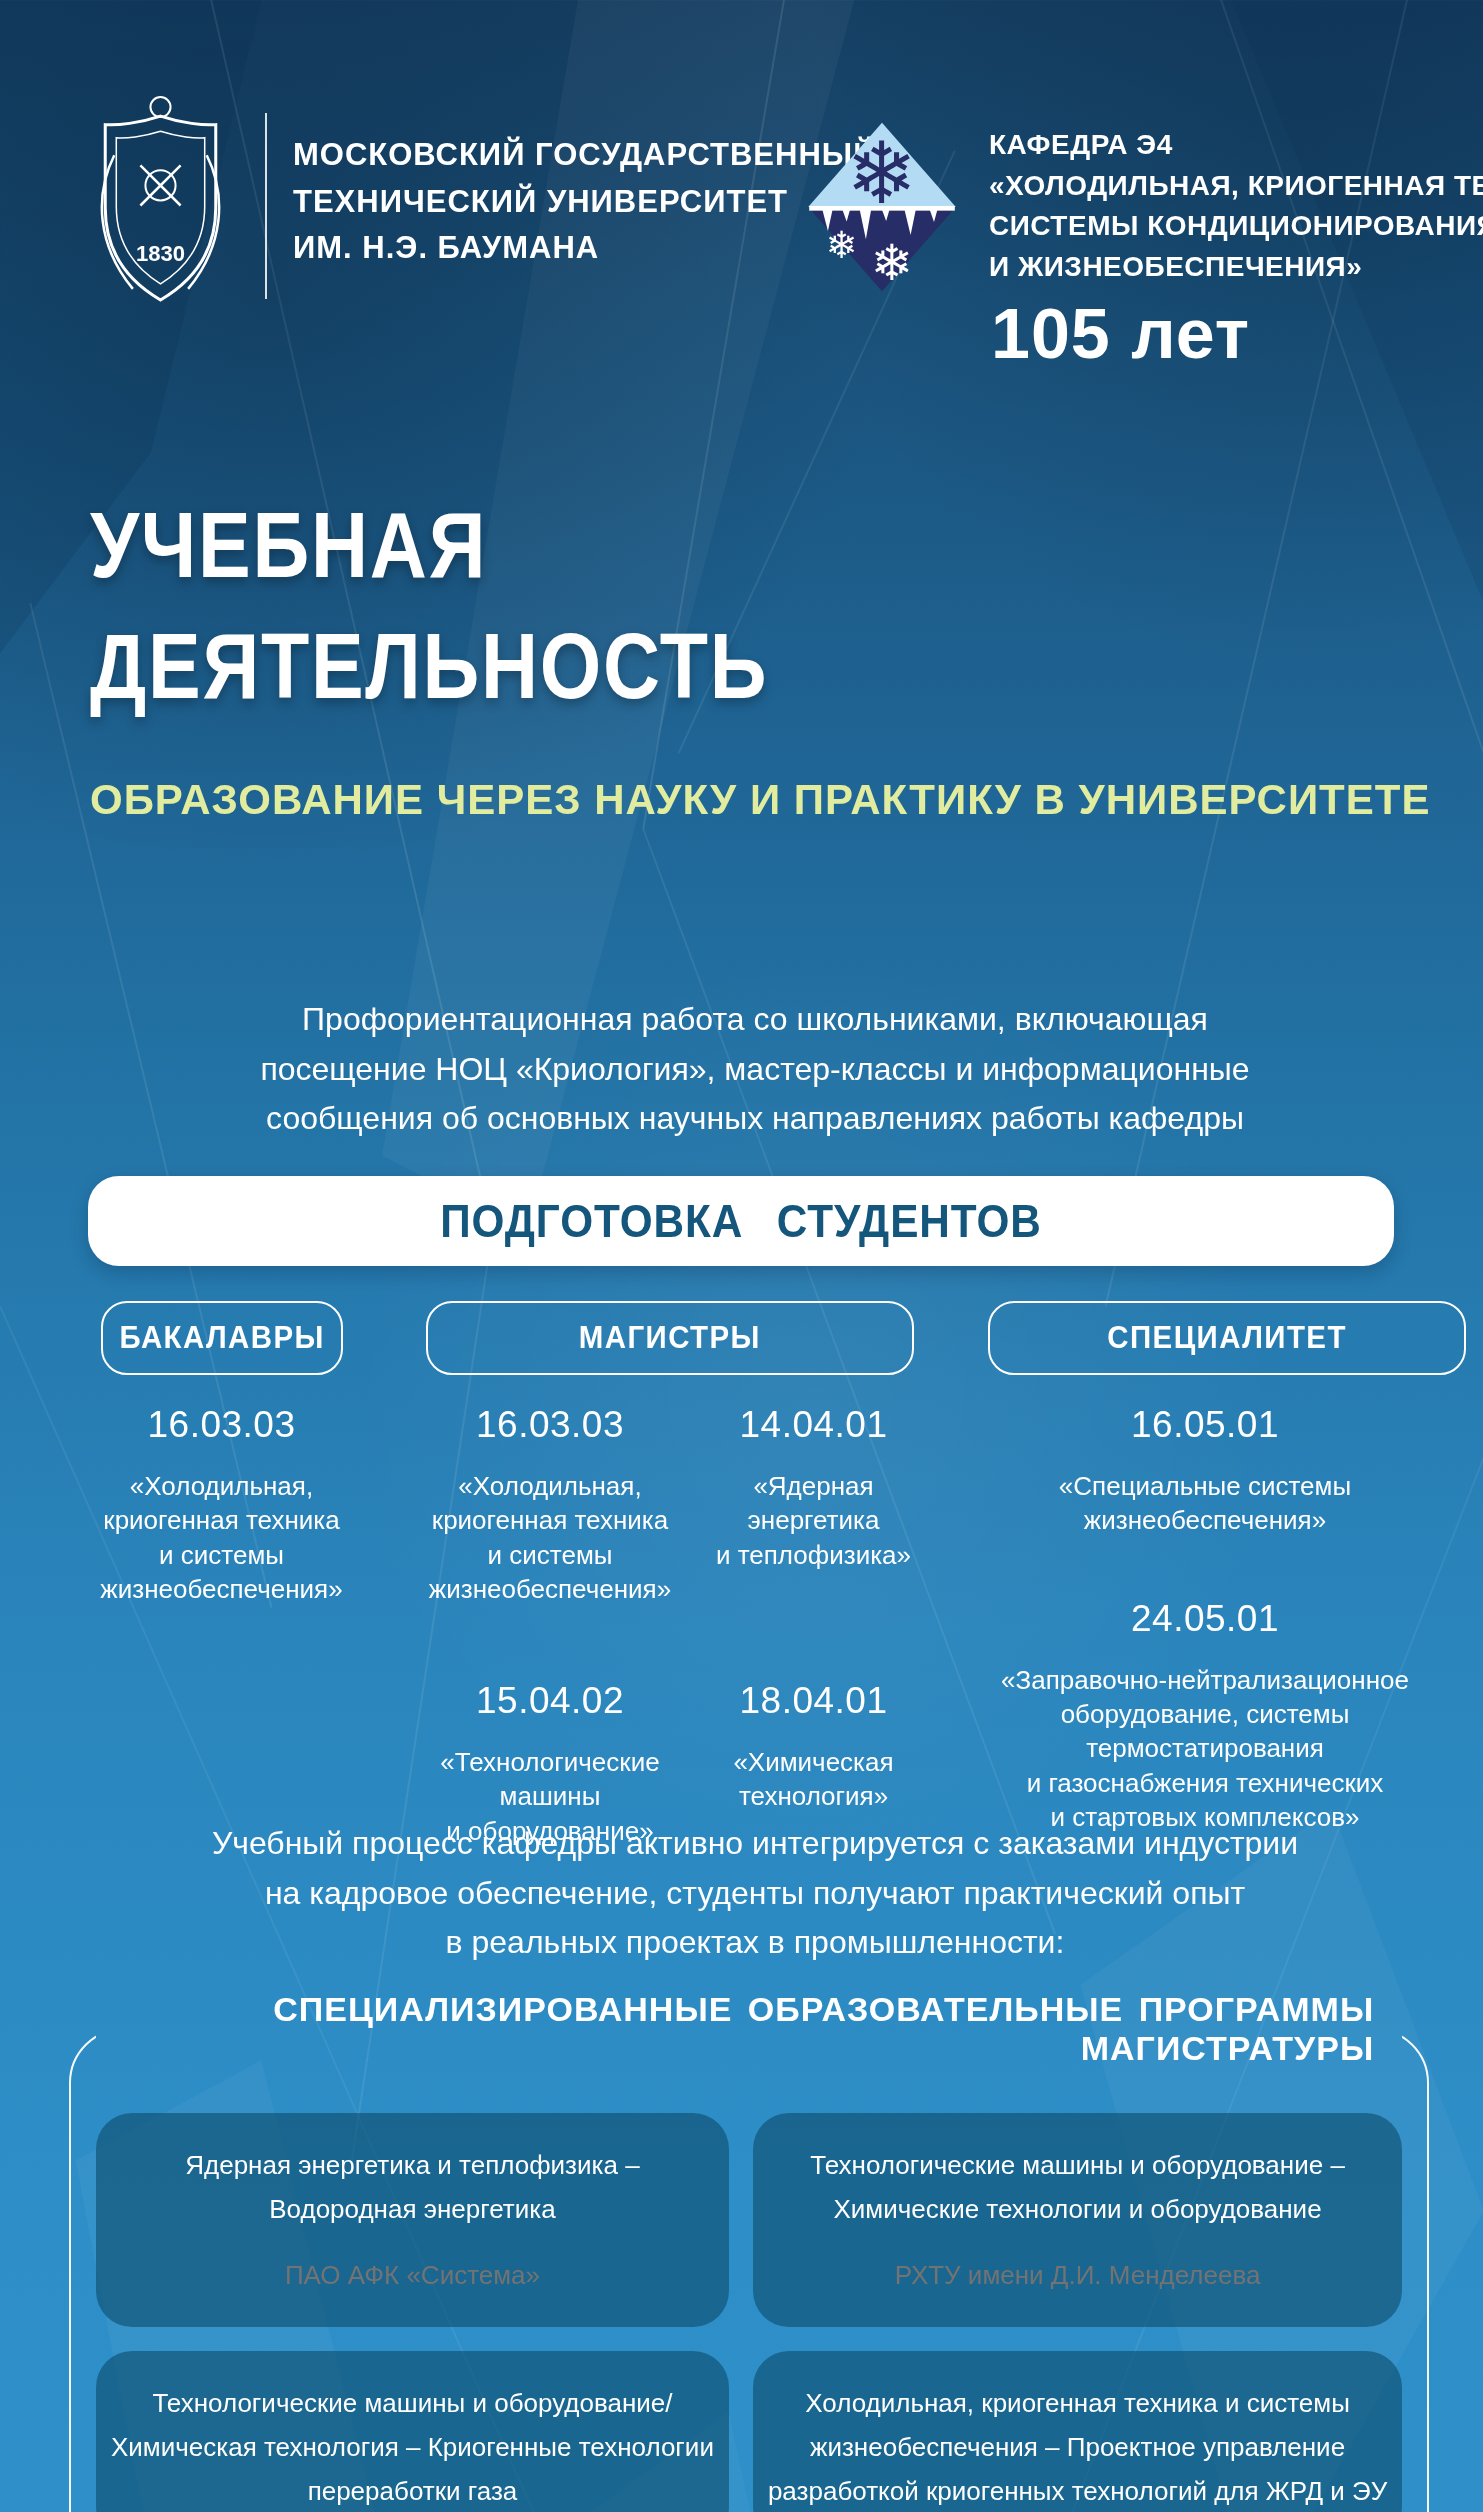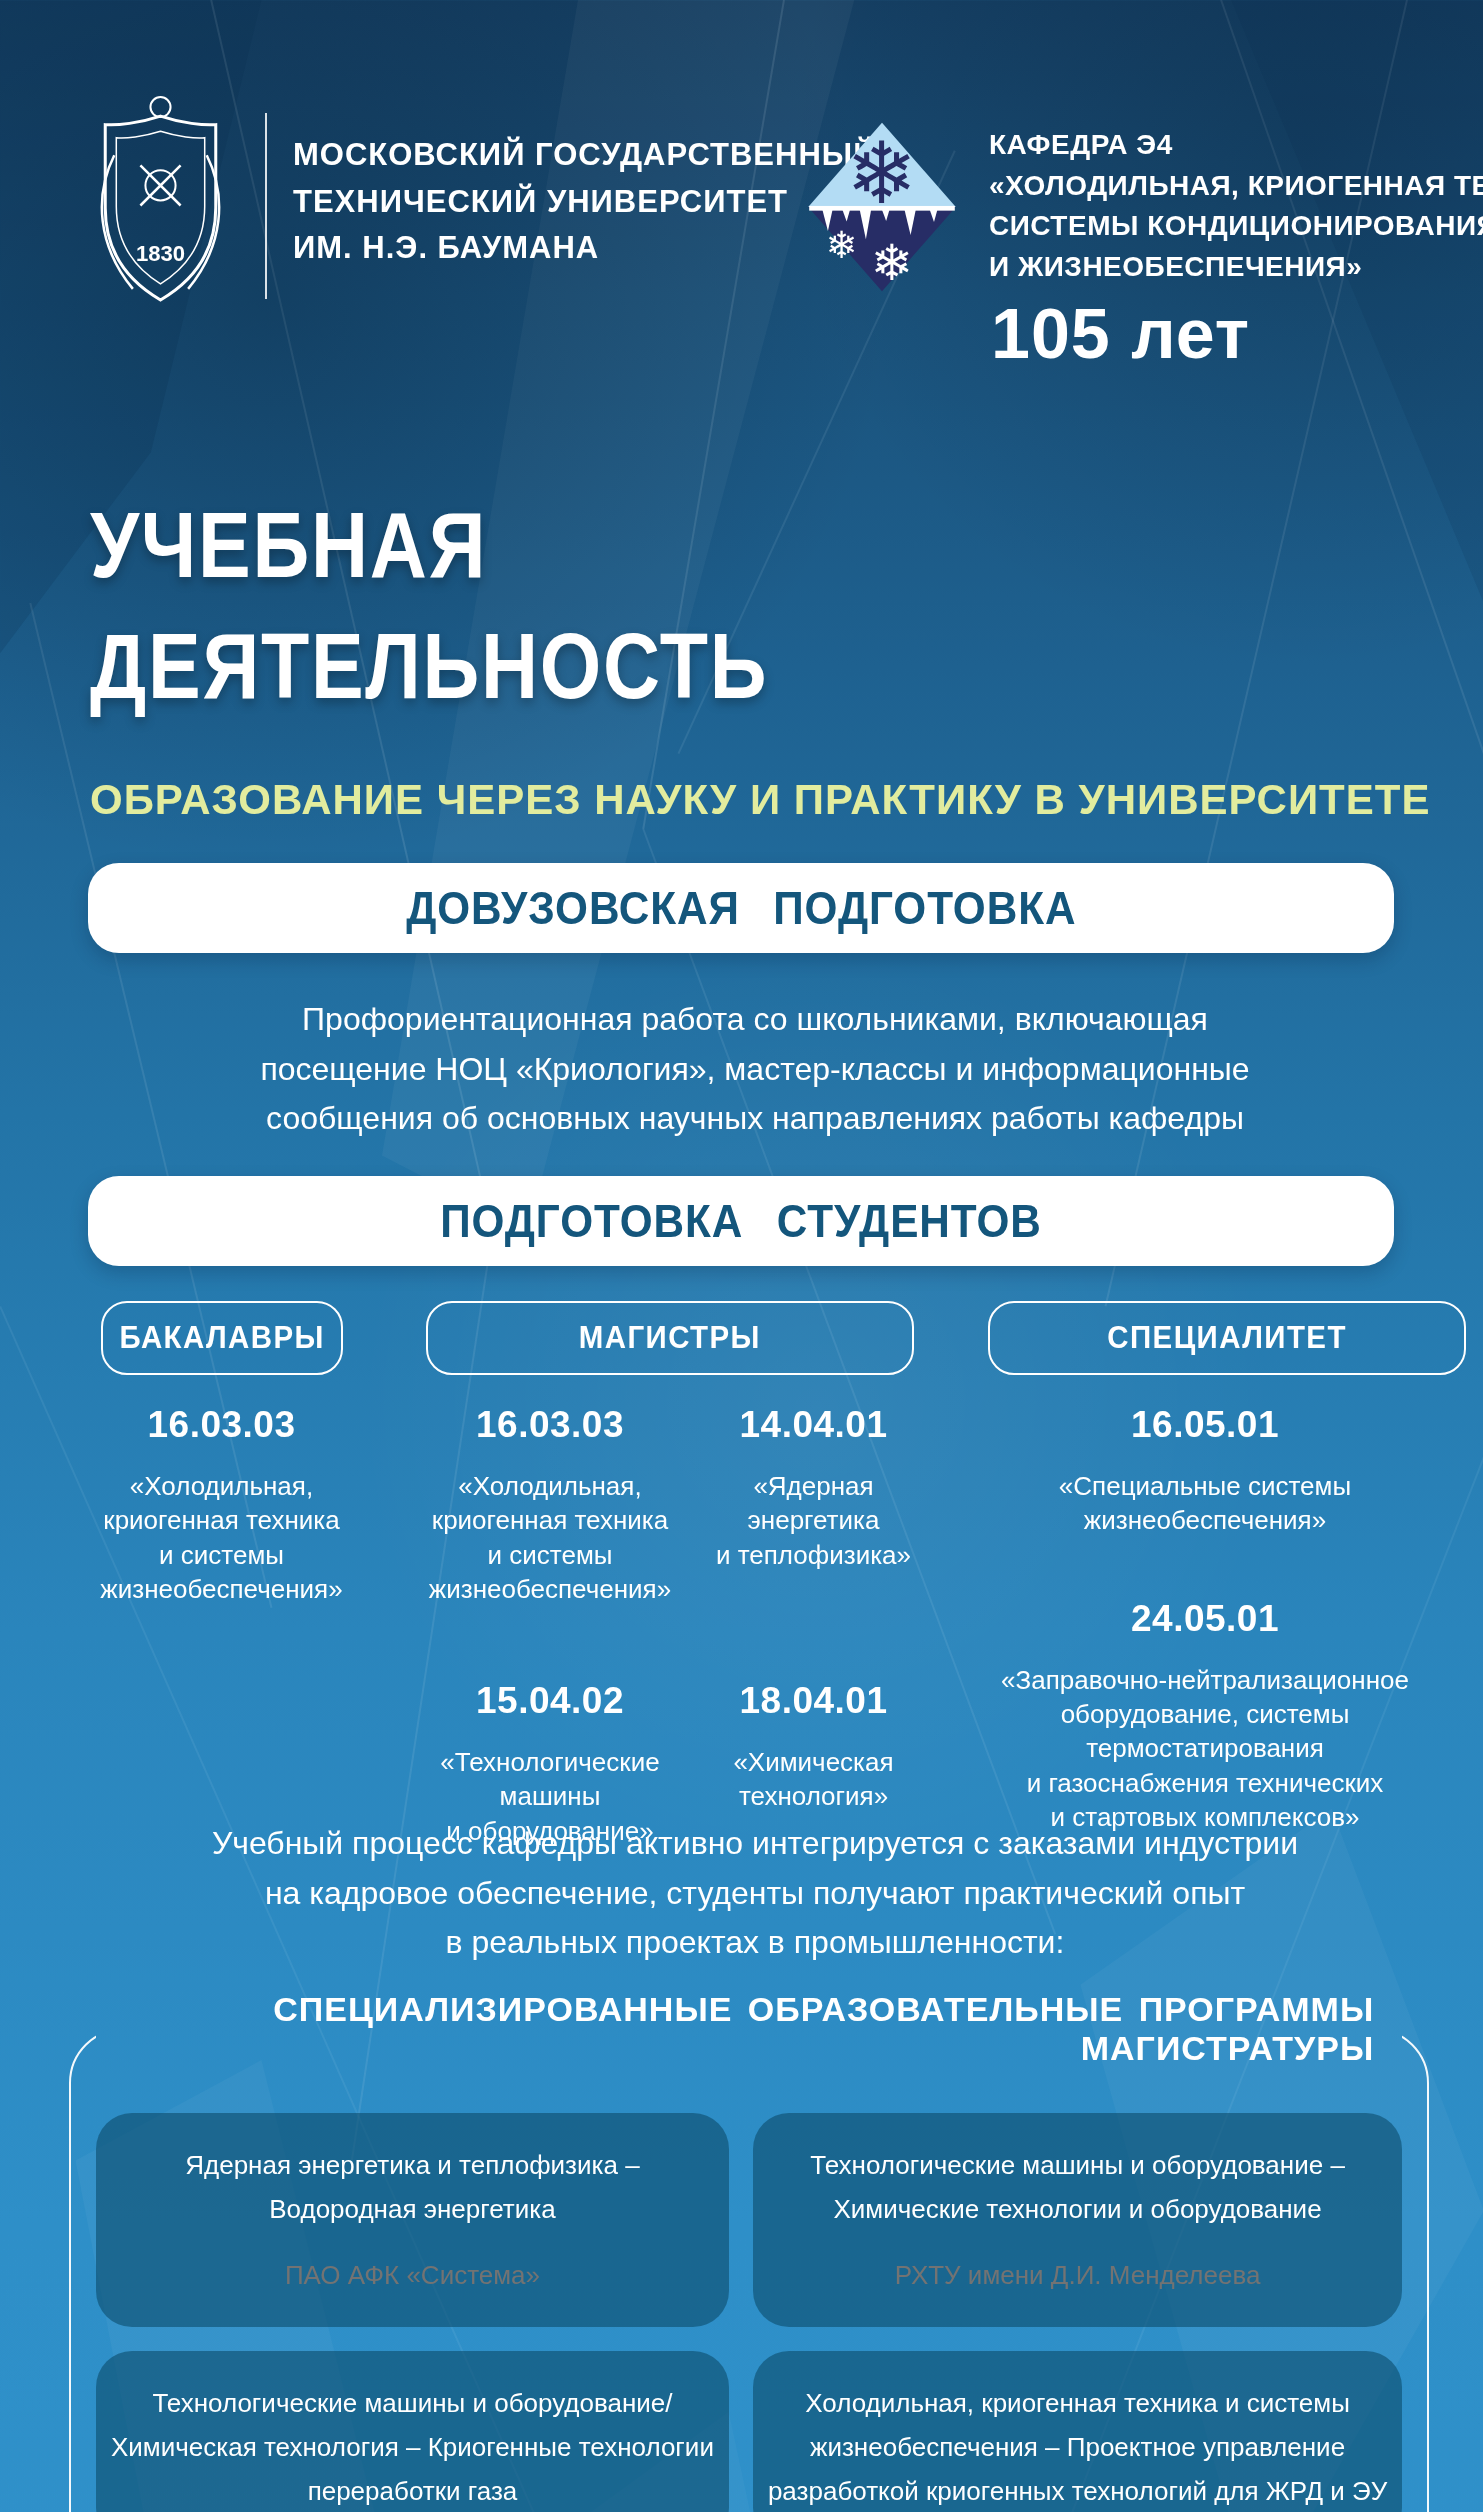--- a/index.html
+++ b/index.html
@@ -44,21 +44,21 @@
   .cat-row{left:0;top:1301px;width:1484px;height:74px;}
   .cat-pill{position:absolute;height:74px;border:2.5px solid #fff;border-radius:26px;box-sizing:border-box;
     display:flex;align-items:center;justify-content:center;}
   .cat-pill .label{display:inline-block;transform:scaleX(.95);font-size:31px;font-weight:700;letter-spacing:1.5px;}
   .cat-bach{left:101px;width:242px;} .cat-mag{left:426px;width:488px;} .cat-spec{left:988px;width:478px;}
 
   
   .programs{left:0;top:1404px;width:1484px;display:flex;align-items:flex-start;padding-left:81px;box-sizing:border-box;}
   .prog-col{display:flex;flex-direction:column;align-items:center;text-align:center;}
   .col-bach{width:281px;} .col-magA{width:246px;margin-left:65px;} .col-magB{width:281px;} .col-spec{width:452px;margin-left:25px;}
-  .prog-code{font-size:37px;font-weight:700;letter-spacing:0.5px;}
+  .prog-code{font-size:37px;font-weight:400;letter-spacing:0.5px;}
   .prog-name{margin-top:23px;font-size:26px;line-height:1.32;}
   .prog-name.first-mag{min-height:151px;}
   .code2{margin-top:60px;}
 
   
   .master-box{position:absolute;left:69px;top:1990px;width:1345px;box-sizing:border-box;
     border:2px solid rgba(255,255,255,.95);border-radius:55px;margin:0;padding:45px 25px 35px;}
   .master-box legend{margin:0 auto;padding:0 28px;text-align:right;font-size:34px;font-weight:700;
     letter-spacing:1px;word-spacing:5px;color:#fff;}
   .cards{display:grid;grid-template-columns:1fr 1fr;gap:24px;}
@@ -144,23 +144,20 @@
   </div>
 
   <div class="abs anniversary">105 лет</div>
 
   <h1 class="abs page-title" style="margin:0;">
     <div class="line">УЧЕБНАЯ</div>
     <div class="line">ДЕЯТЕЛЬНОСТЬ</div>
   </h1>
   <div class="abs subtitle">ОБРАЗОВАНИЕ ЧЕРЕЗ НАУКУ И ПРАКТИКУ В УНИВЕРСИТЕТЕ</div>
 
-  <div class="abs section-pill pill-pre">
-    <span class="label">ДОВУЗОВСКАЯ ПОДГОТОВКА</span>
-  </div>
   <div class="abs para para-pre">
     <div class="line">Профориентационная работа со школьниками, включающая</div>
     <div class="line">посещение НОЦ «Криология», мастер-классы и информационные</div>
     <div class="line">сообщения об основных научных направлениях работы кафедры</div>
   </div>
 
   <div class="abs section-pill pill-students">
     <span class="label">ПОДГОТОВКА СТУДЕНТОВ</span>
   </div>
 

